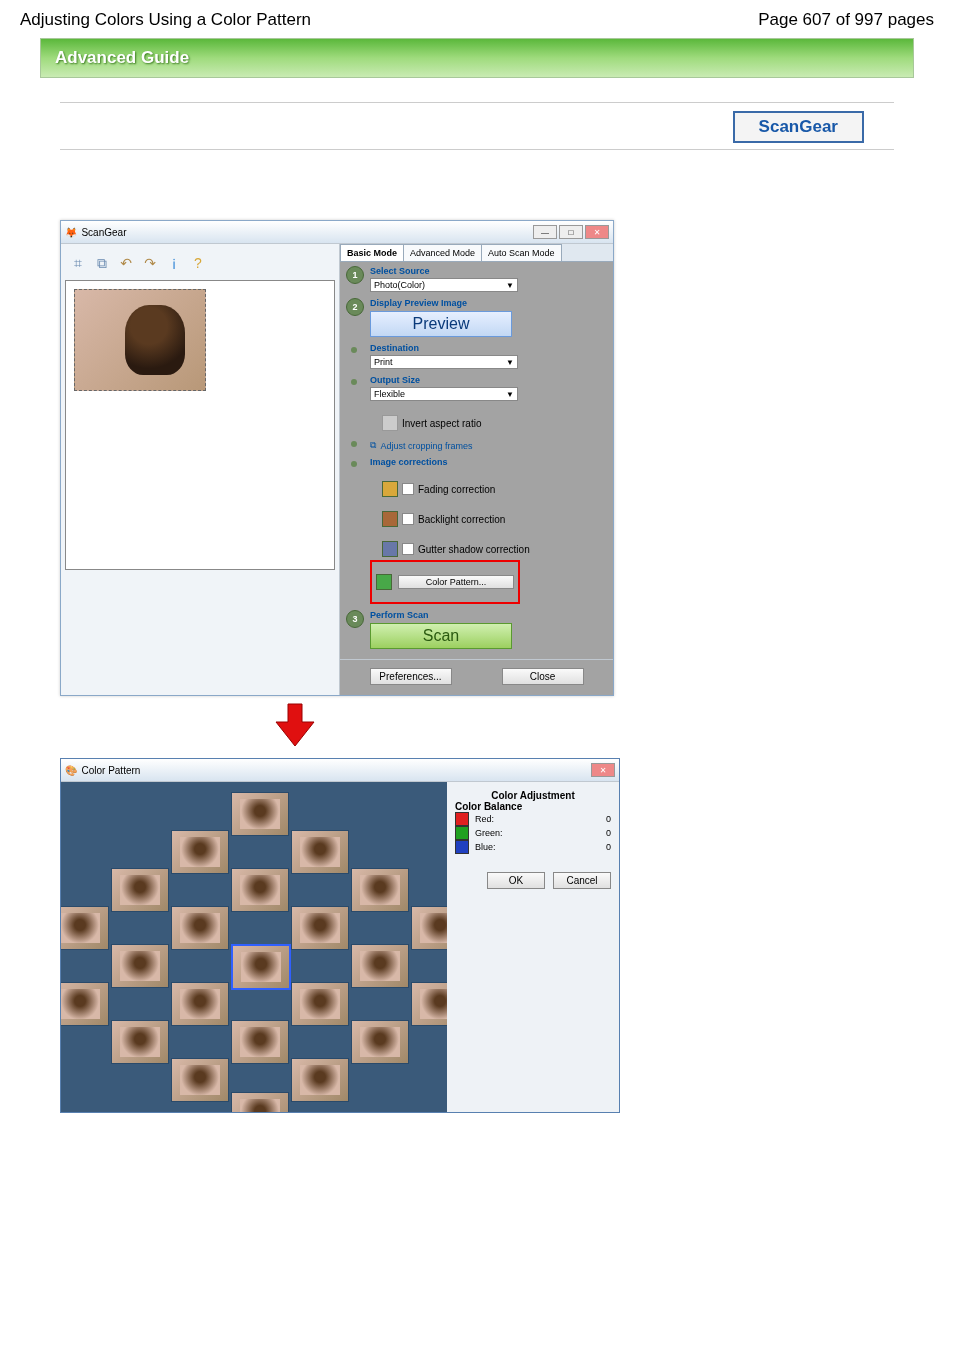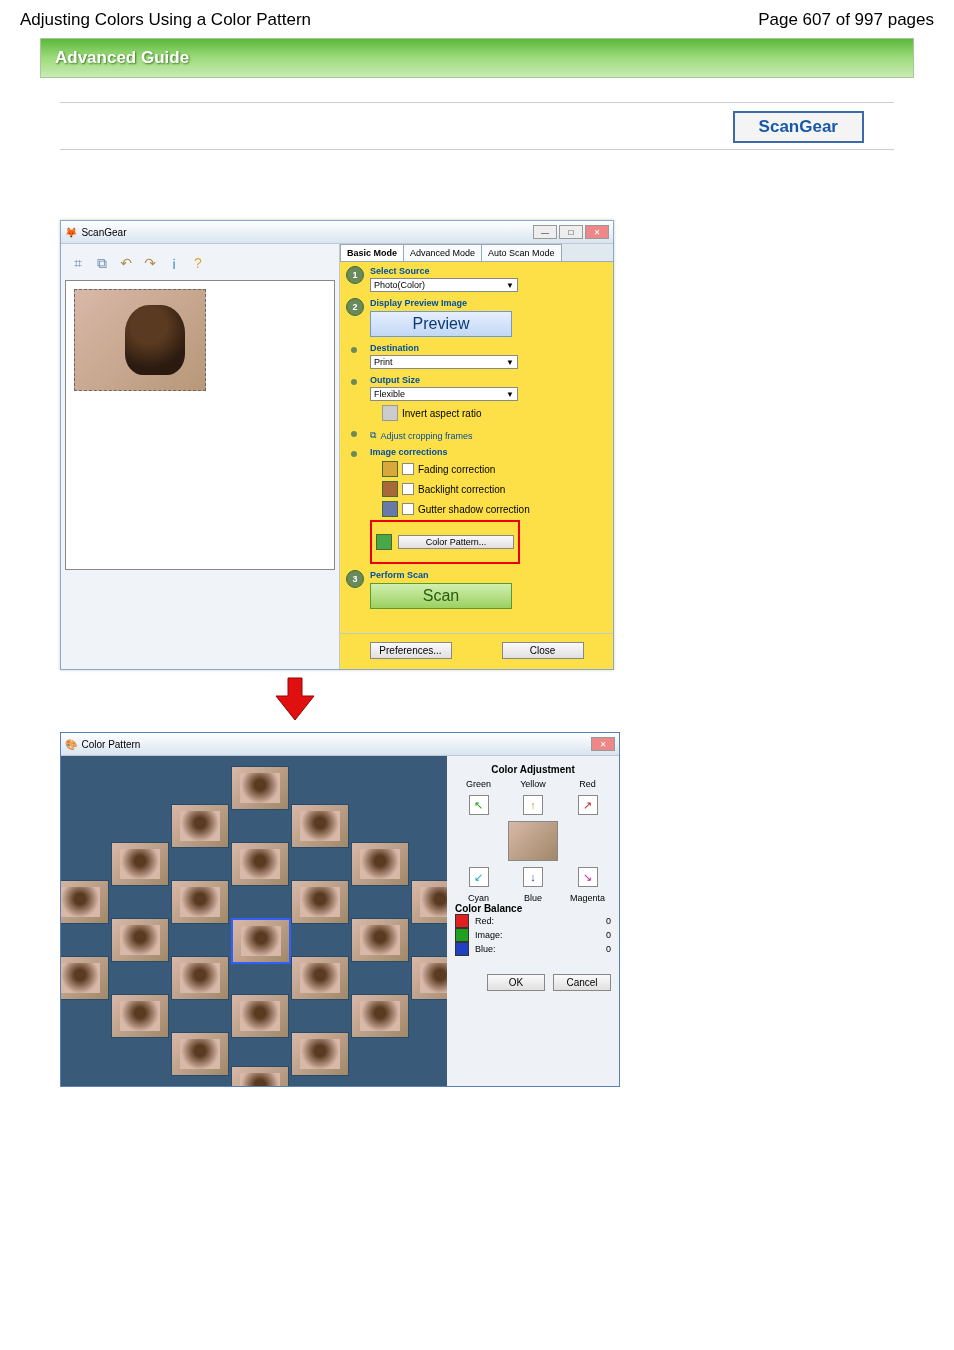--- a/index.html
+++ b/index.html
@@ -102,21 +102,21 @@
     display:flex; align-items:center; justify-content:flex-end;
   }
   .teddy-dog {
     width: 60px; height: 70px;
     background: radial-gradient(circle at 40% 30%, #5a3a20 30%, #2a1a10 70%);
     border-radius: 40% 40% 30% 30%;
     margin-right: 20px;
   }
   .sg-right {
     flex: 1;
-    background: #fde047;
+    background: #a3a3a3;
     border-left: 1px solid #c0c8d0;
     font-size: 10px;
     padding-bottom: 6px;
   }
   .tabs {
     display:flex;
     background:#e0e8f0;
     border-bottom:1px solid #9ab;
     font-size: 9px;
   }
@@ -155,21 +155,21 @@
   .big-btn {
     width: 140px;
     background: linear-gradient(to bottom,#e6efff,#c2d8f4);
     border:1px solid #6a9adc;
     text-align:center;
     padding:3px 0;
     margin-top:3px;
     font-size:16px;
     color:#0a3a7a;
   }
-  .small-row { display:flex; align-items:center; gap:4px; margin-top:4px;padding-left:12px; }
+  .small-row { display:flex; align-items:center; gap:4px; margin-top:14px;padding-left:12px; }
   .chk { width:10px; height:10px; border:1px solid #888; background:#fff; flex-shrink:0; }
   .ico-sq { width:14px; height:14px; background:#6a8a5a; border:1px solid #486838; flex-shrink:0; }
   .cp-btn-row {
     border: 2px solid #e00;
     padding: 12px 4px;
     display:flex; align-items:center; gap:6px;
     margin-top:3px; width: 138px;
   }
   .cp-btn {
     flex:1;
@@ -178,21 +178,21 @@
     text-align:center;
     font-size:9px;
     padding:1px 0;
   }
   .footer-btns {
     display:flex;
     gap: 50px;
     padding: 8px 10px 4px 10px;
     justify-content: center;
     border-top: 1px solid #c0c8d0;
-    margin-top: 22px;
+    margin-top: 8px;
   }
   .std-btn {
     width: 80px;
     background: linear-gradient(to bottom,#fafafa,#e0e0e0);
     border:1px solid #888;
     text-align:center;
     font-size:10px;
     padding:2px 0;
   }
   .big-arrow {
@@ -486,47 +486,30 @@
         <div class="cp-thumb" style="left:230px;top:276px;">
             <div class="cp-thumb-inner"></div>
           </div>
 
         <div class="cp-thumb" style="left:170px;top:310px;">
             <div class="cp-thumb-inner"></div>
           </div>
       </div>
       <div class="cp-right">
         <div class="ca-title">Color Adjustment</div>
-        <div class="ca-grid">
-          <span>Green</span>
-          <span>Yellow</span>
-          <span>Red</span>
-          <div class="ca-arrow" style="color:#1a9a1a;">↖</div>
-          <div class="ca-arrow" style="color:#b8a810;">↑</div>
-          <div class="ca-arrow" style="color:#c81818;">↗</div>
-          <div></div>
-          <div class="ca-preview"></div>
-          <div></div>
-          <div class="ca-arrow" style="color:#18a8c8;">↙</div>
-          <div class="ca-arrow" style="color:#1848c8;">↓</div>
-          <div class="ca-arrow" style="color:#c818a8;">↘</div>
-          <span>Cyan</span>
-          <span>Blue</span>
-          <span>Magenta</span>
-        </div>
 
         <div class="cb-title">Color Balance</div>
         <div class="cb-row">
           <div class="swatch red"></div>
           <span style="width:40px;">Red:</span>
           <span style="margin-left:auto;">0</span>
         </div>
         <div class="cb-row">
           <div class="swatch green"></div>
-          <span style="width:40px;">Image:</span>
+          <span style="width:40px;">Green:</span>
           <span style="margin-left:auto;">0</span>
         </div>
         <div class="cb-row">
           <div class="swatch blue"></div>
           <span style="width:40px;">Blue:</span>
           <span style="margin-left:auto;">0</span>
         </div>
 
         <div class="cp-footer">
           <div class="std-btn" style="width:56px;">OK</div>

